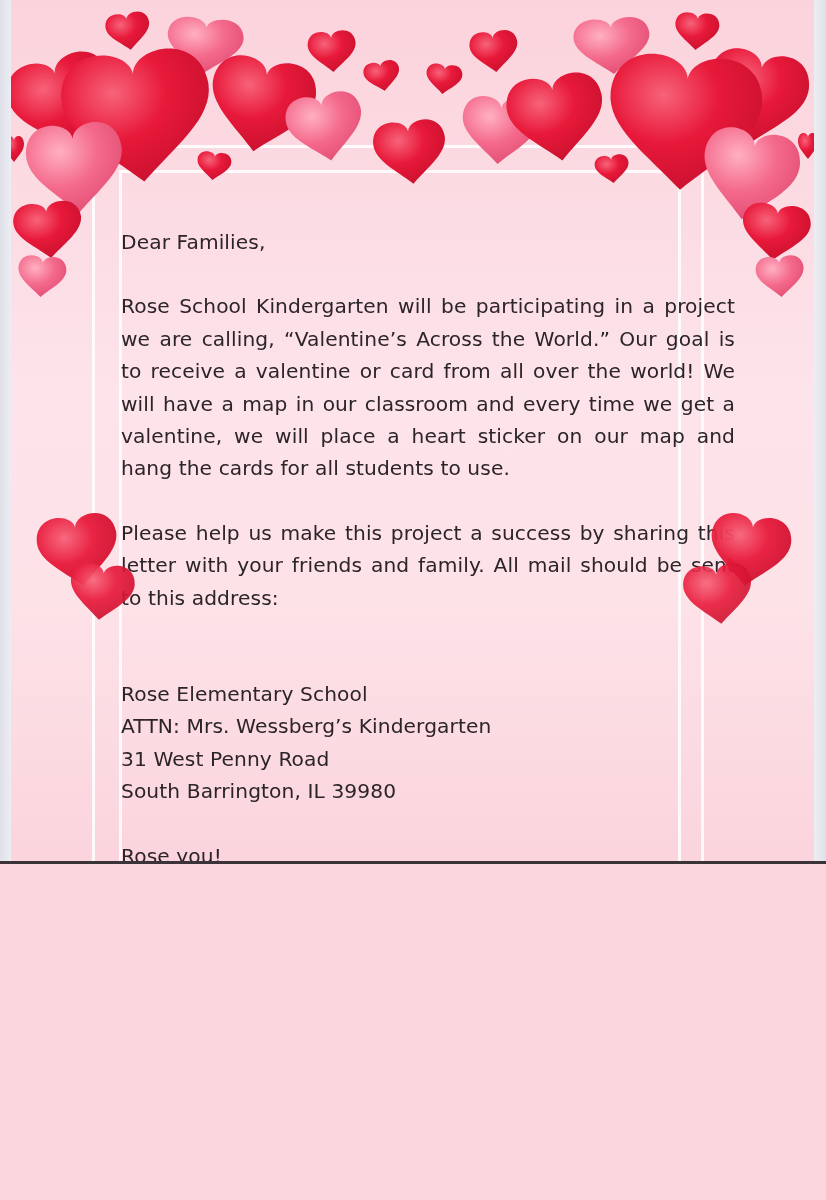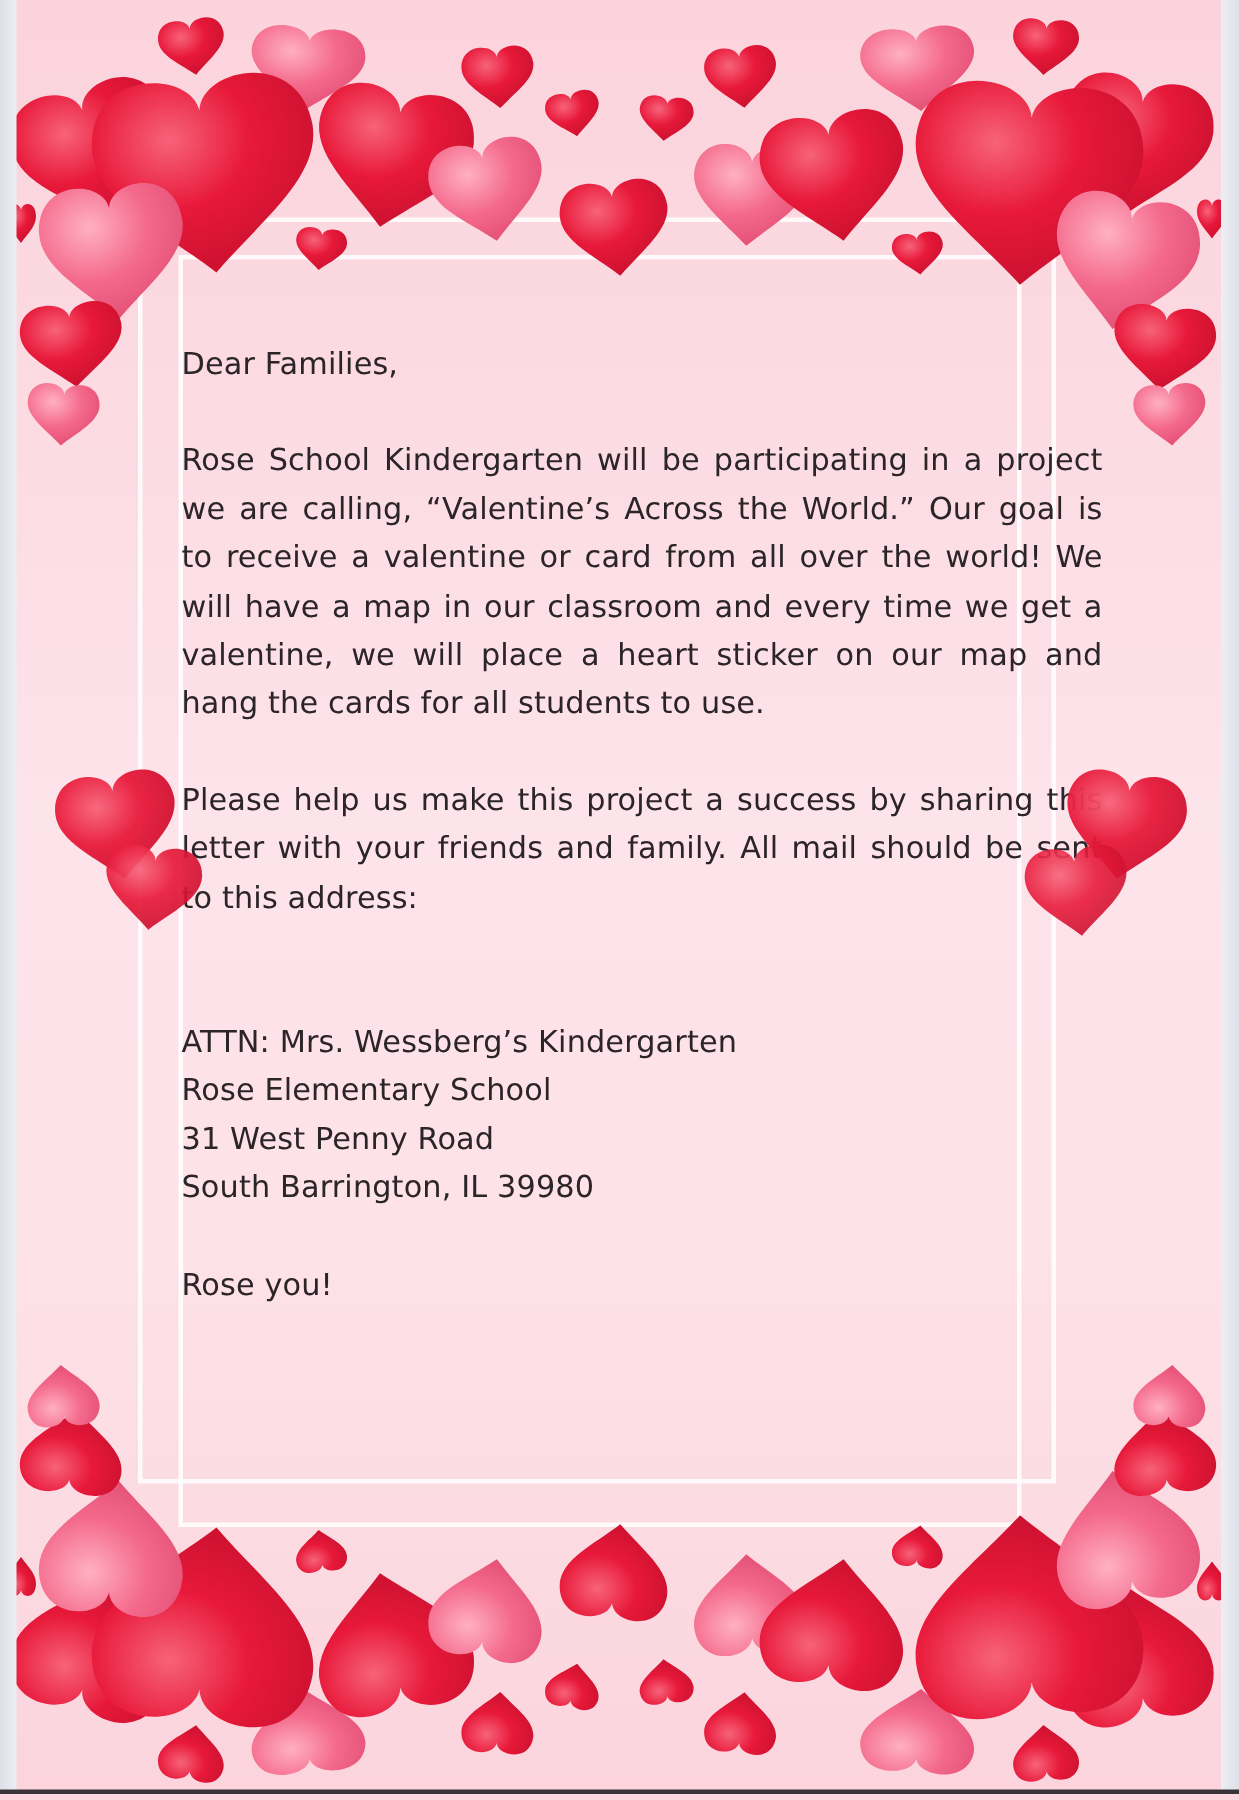--- a/index.html
+++ b/index.html
@@ -2,21 +2,21 @@
 <html><head>
 <meta charset="utf-8">
 <style>
   html, body { margin: 0; padding: 0; }
   body {
     width: 826px; height: 1200px; overflow: hidden;
     background: #fcd6de;
     font-family: "DejaVu Sans", "Liberation Sans", sans-serif;
   }
   .page {
-    position: relative; width: 826px; height: 1196px; overflow: hidden;
+    position: relative; width: 826px; height: 864px; overflow: hidden;
     background: linear-gradient(180deg, #fbd3dc 0%, #fde3ea 45%, #fde2e8 70%, #fbd4dd 100%);
   }
   .edge-left, .edge-right {
     position: absolute; top: 0; bottom: 0; background: linear-gradient(90deg,#dfe0e8,#eceef3);
     z-index: 5;
   }
   .edge-left { left: 0; width: 11px; }
   .edge-right { right: 0; width: 12px; background: linear-gradient(90deg,#eceef3,#dfe0e8); }
   .edge-bottom { position: absolute; left: 0; right: 0; bottom: 0; height: 3px; background: #3a3338; z-index: 6; }
 
@@ -50,22 +50,22 @@
   <div class="frame frame-inner"></div>
 
   <div class="letter">
     <p>Dear Families,</p>
     <div class="gap"></div>
     <p class="just"><span>Rose School Kindergarten will be participating in a project we are calling, </span><span class="bold">“Valentine’s Across the World.”</span><span> Our goal is to receive a valentine or card from all over the world! We will have a map in our classroom and every time we get a valentine, we will place a heart sticker on our map and hang the cards for all students to use.</span></p>
     <div class="gap"></div>
     <p class="just">Please help us make this project a success by sharing this letter with your friends and family. All mail should be sent to this address:</p>
     <div class="gap-lg"></div>
     <div>
+      <p>Rose Elementary School</p>
       <p>ATTN: Mrs. Wessberg’s Kindergarten</p>
-      <p>Rose Elementary School</p>
       <p>31 West Penny Road</p>
       <p>South Barrington, IL 39980</p>
     </div>
     <div class="gap"></div>
     <p>Rose you!</p>
   </div>
 
   <div class="hearts">
     <svg width="826" height="1200" viewBox="0 0 826 1200">
       <defs>

